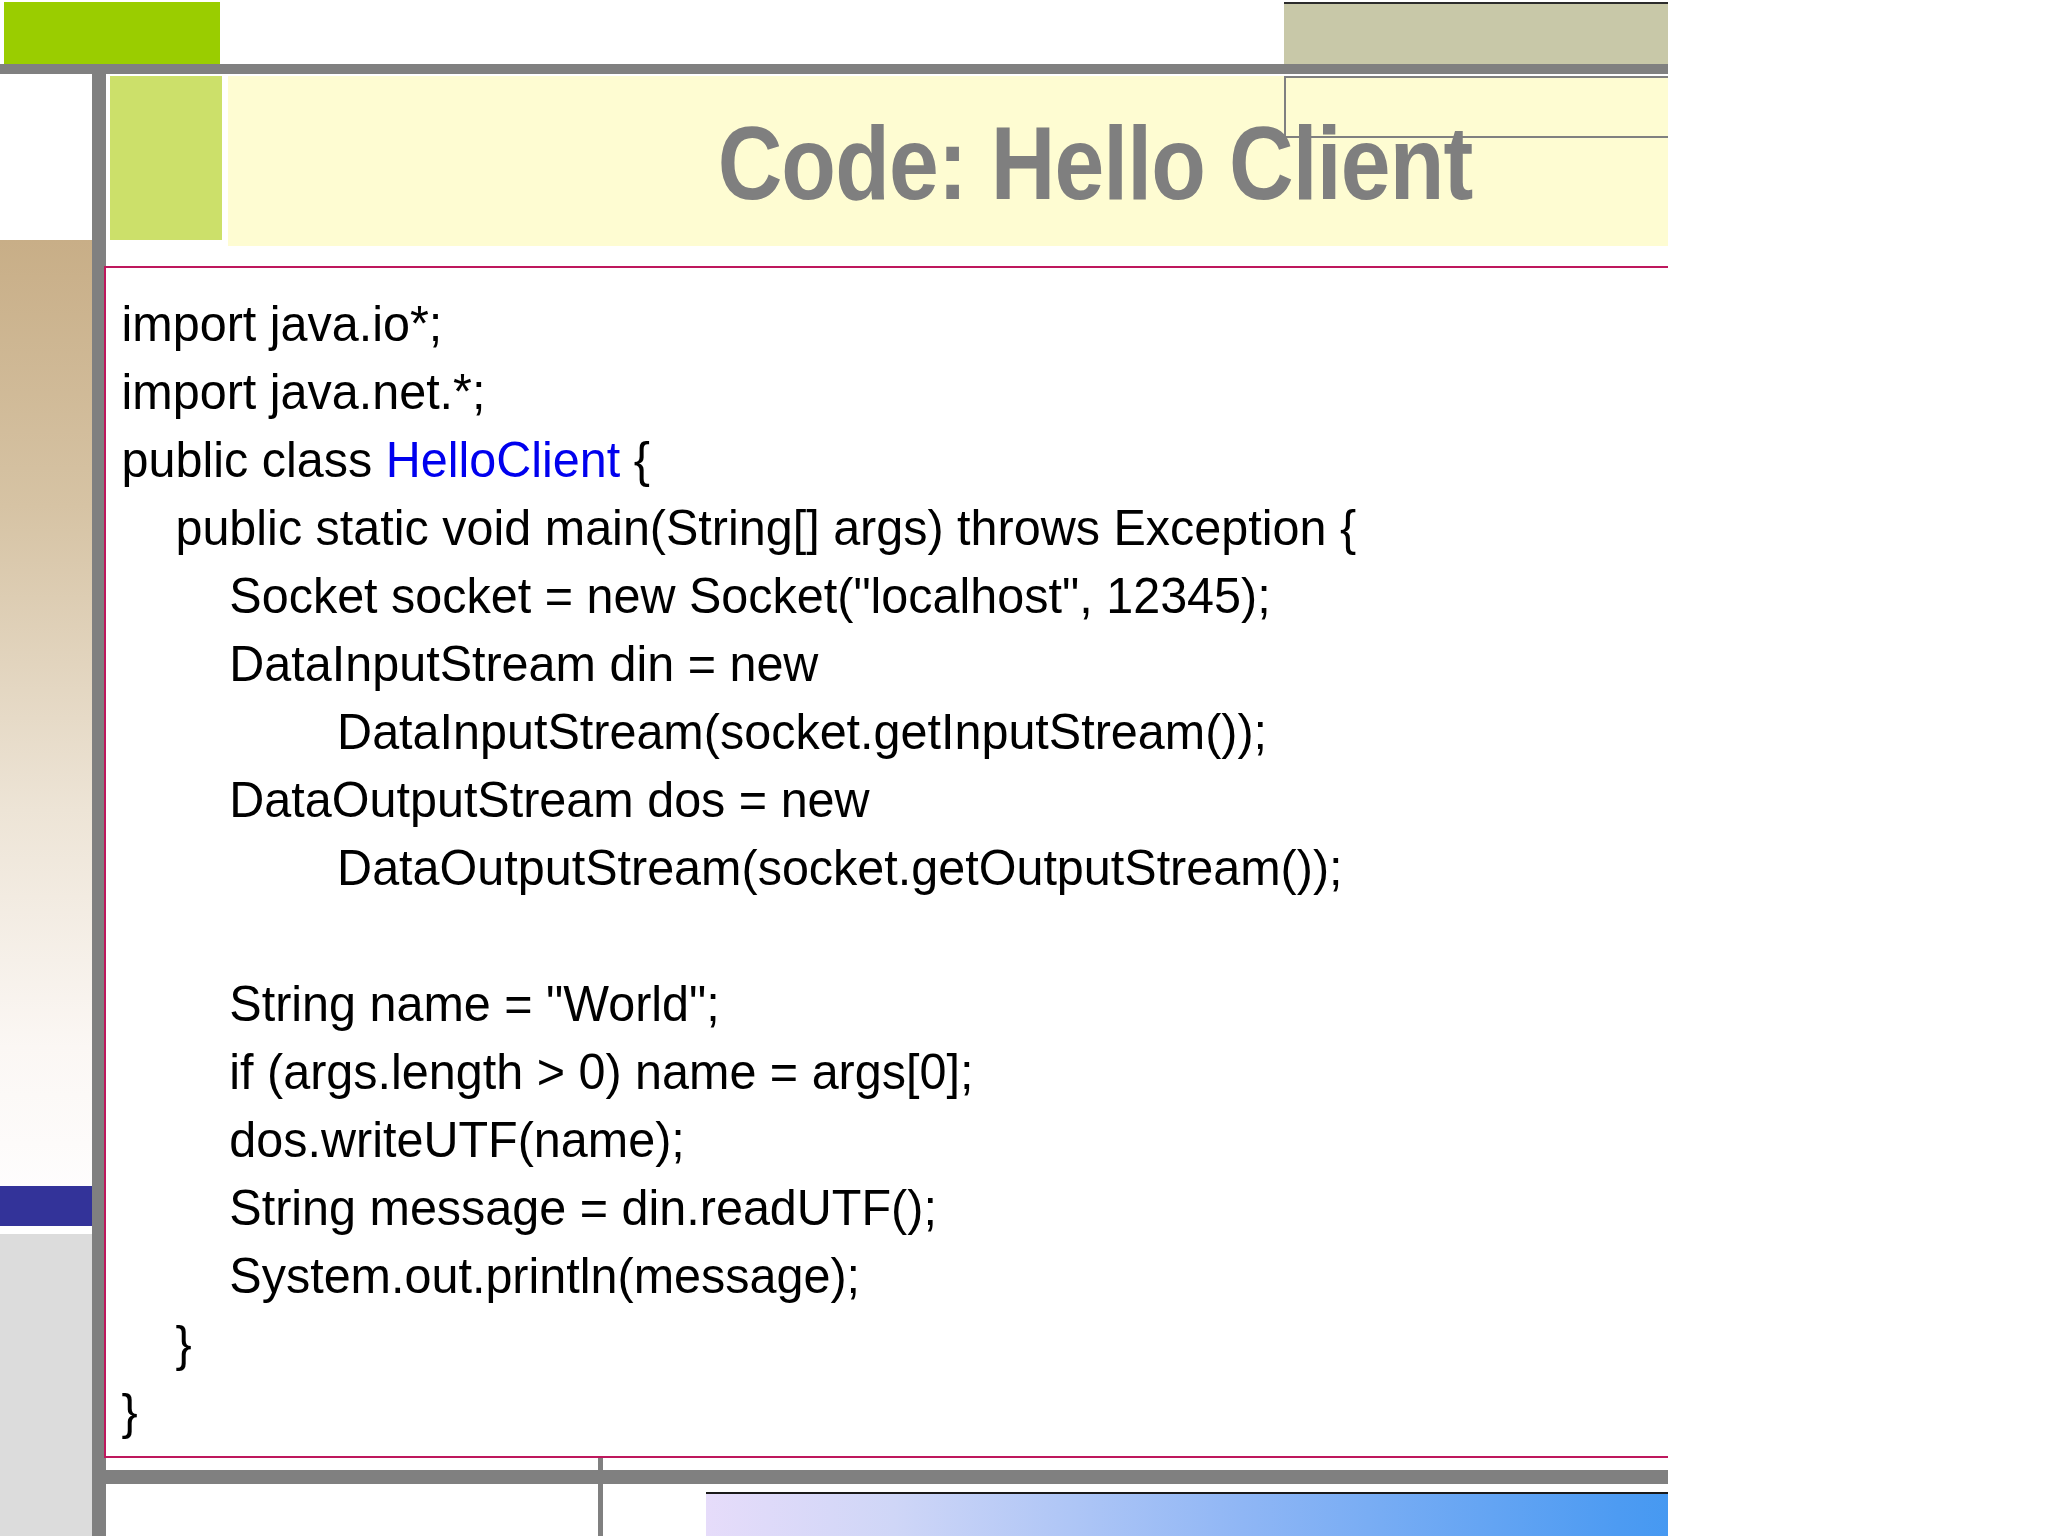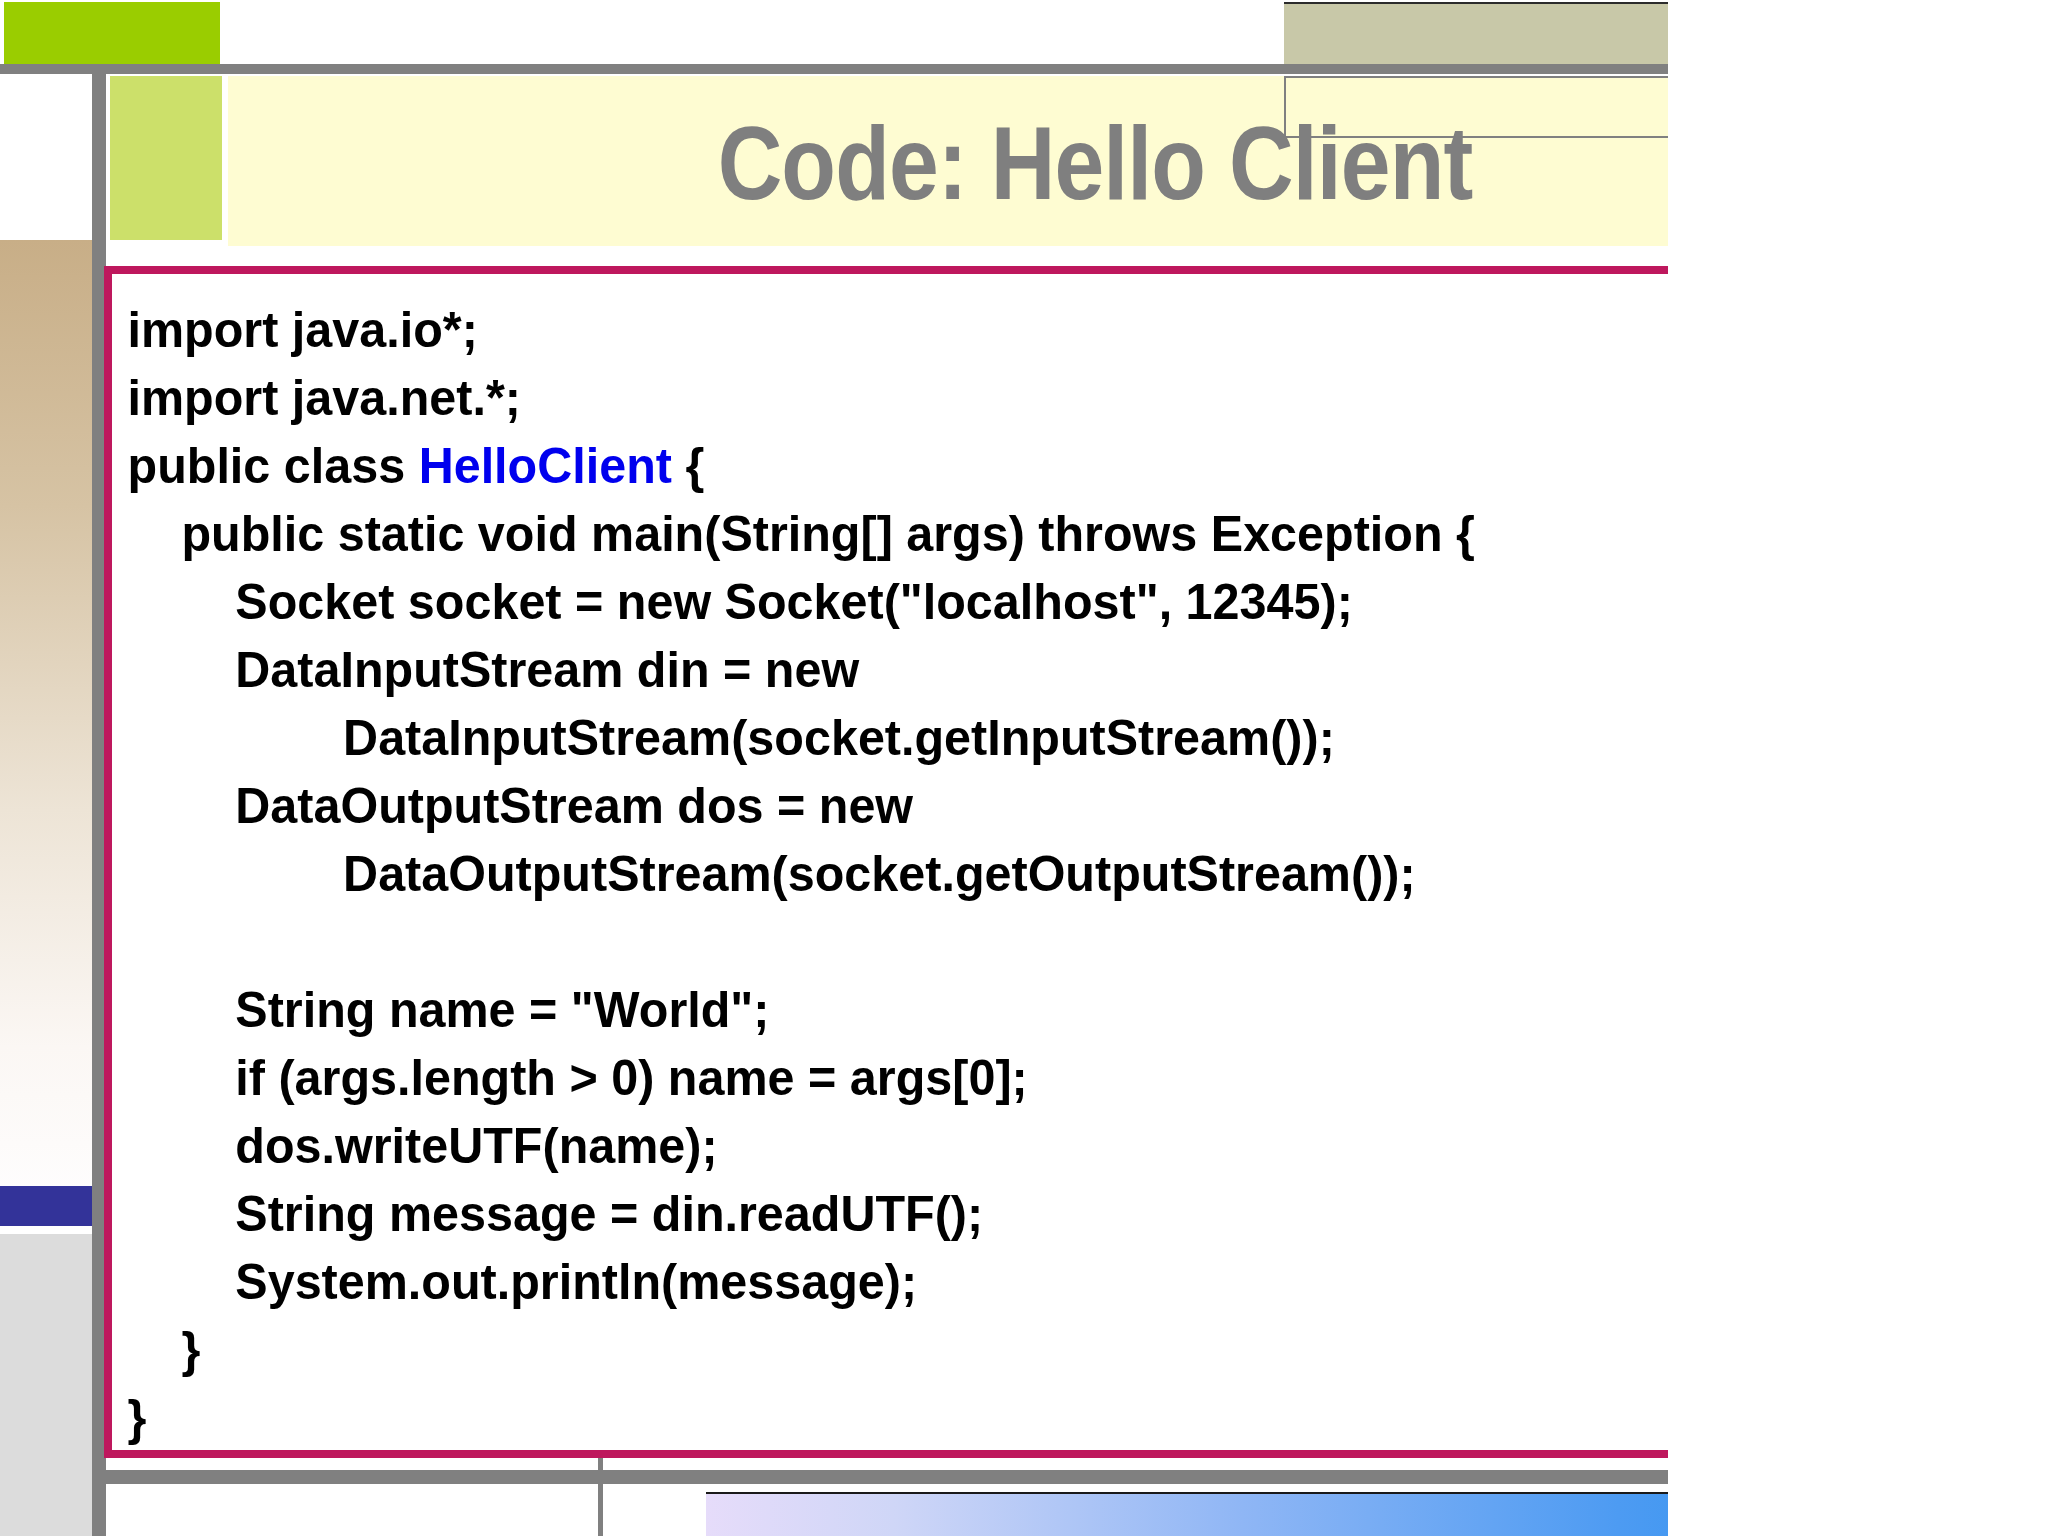--- a/index.html
+++ b/index.html
@@ -97,25 +97,24 @@
     white-space: nowrap;
     z-index: 5;
   }
 
   
   #code-box {
     position: absolute;
     left: 104px; top: 266px;
     width: 1848px; height: 1192px;
     background: #FFFFFF;
-    border: 8px solid #be185d;
+    border: 2px solid #be185d;
     box-sizing: border-box;
     z-index: 6;
     overflow: hidden;
-    font-weight: bold;
   }
   #code-text {
     margin: 0;
     padding: 22px 0 0 16px;
     font-family: "Liberation Sans", sans-serif;
     font-size: 50px;
     line-height: 68px;
     color: #000000;
     white-space: pre;
     transform: scaleX(0.97);

